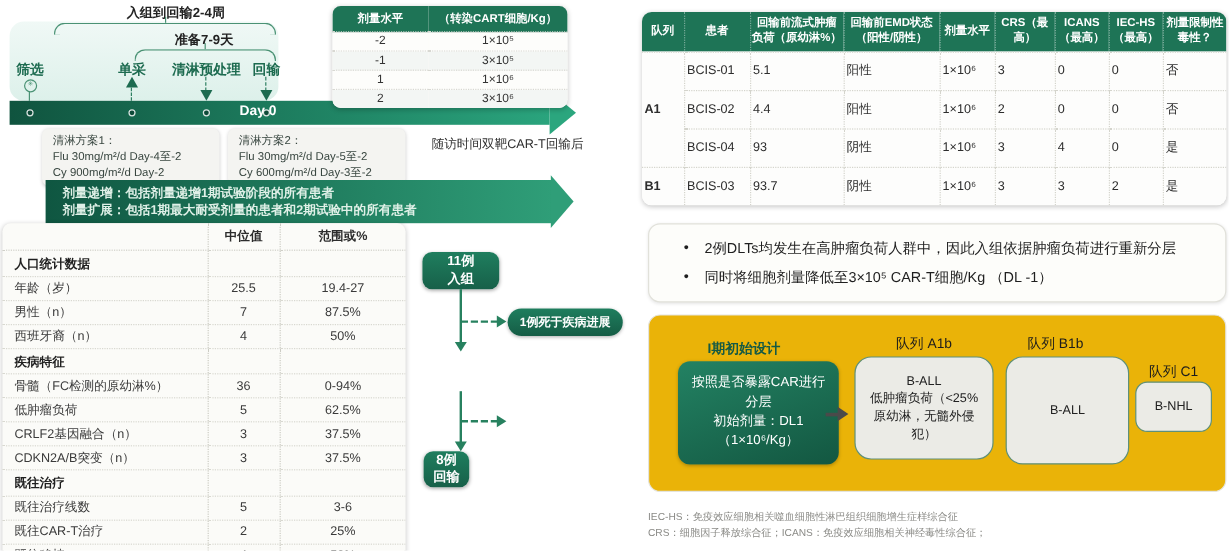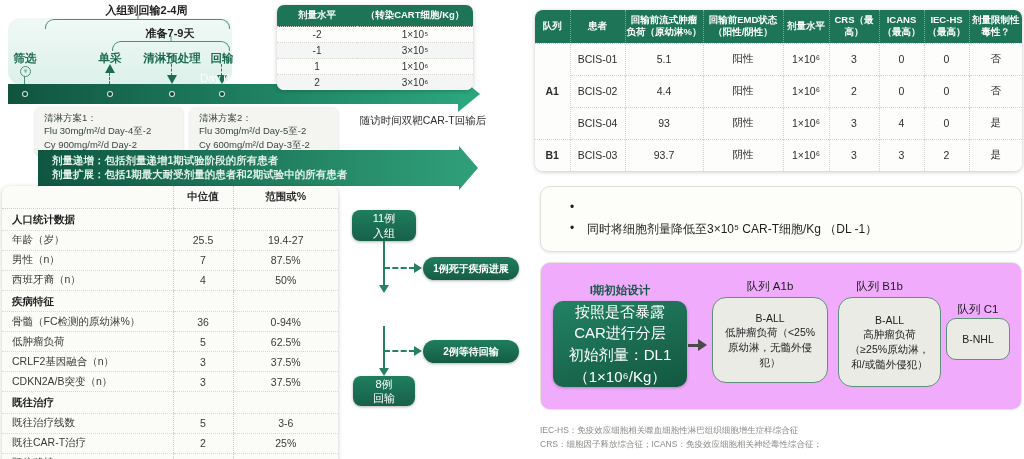--- a/index.html
+++ b/index.html
@@ -9,21 +9,21 @@
   
   .tl-shade{position:absolute;left:8px;top:18px;width:224px;height:66px;border-radius:12px;
     background:linear-gradient(180deg,rgba(42,164,125,.07),rgba(42,164,125,.16))}
   .brace{position:absolute;height:9px;border:1.5px solid #4a9274;border-bottom:none;border-radius:9px 9px 0 0}
   .brace:after{content:"";position:absolute;left:50%;top:-6px;height:5px;border-left:1.5px solid #4a9274;transform:translateX(-50%)}
   .brace-label{position:absolute;font-size:11px;font-weight:700;color:#222;text-align:center}
   .ms-label{position:absolute;font-weight:700;color:#1d6b50;font-size:11.5px;text-align:center;white-space:nowrap}
   .tl-bar{position:absolute;left:8px;top:84px;width:450px;height:20px;background:linear-gradient(90deg,#10543f,#2aa47d)}
   .tl-tip{position:absolute;left:458px;top:76px;width:0;height:0;border-top:18px solid transparent;border-bottom:18px solid transparent;border-left:22px solid #2ba67e}
   .tl-dot{position:absolute;top:91px;width:4px;height:4px;border:1px solid rgba(255,255,255,.85);border-radius:50%;background:#0e4a38}
-  .day0{position:absolute;top:72px;color:#fff;font-weight:400;font-size:11.5px}
+  .day0{position:absolute;top:87px;color:#fff;font-weight:700;font-size:11.5px}
   .stem-dashed{position:absolute;width:0;border-left:1.5px dashed #2e7f61}
   .stem-solid{position:absolute;width:0;border-left:1px solid #4a9274}
   .tri-up{position:absolute;width:0;height:0;border-left:5px solid transparent;border-right:5px solid transparent;border-bottom:9px solid #1d6b50}
   .tri-down{position:absolute;width:0;height:0;border-left:5px solid transparent;border-right:5px solid transparent;border-top:9px solid #1d6b50}
   .screen-dot{position:absolute;width:9px;height:9px;border:1px solid #4a9274;border-radius:50%;color:#4a9274;font-size:6px;line-height:9px;text-align:center}
 
   .regimen{position:absolute;background:#f4f4f1;border-radius:6px;box-shadow:0 1px 3px rgba(0,0,0,.18);
     padding:4px 9px;font-size:9.5px;color:#37453f;line-height:1.4}
   .followup{position:absolute;font-size:10.5px;color:#2e2e2e;text-align:center;line-height:1.5}
 
@@ -44,48 +44,48 @@
   .demo-tbl td{font-size:10.5px;color:#3a3a3a;padding:2.5px 2px;border-bottom:1px dotted #d8d8d0}
   .demo-tbl td.lbl{padding-left:10px;text-align:left}
   .demo-tbl td.val{text-align:center}
   .demo-tbl tr.sec td{font-weight:700;color:#1f1f1f;padding-top:4px}
   .demo-tbl .c2{border-left:1px dotted #ccccc4}
   .demo-tbl .c3{border-left:1px dotted #ccccc4}
   .demo-tbl tr:last-child td{border-bottom:none}
 
   .pt-tbl th{background:#1e7456;color:#fff;font-size:9.5px;font-weight:700;padding:4px 1px;line-height:1.3;vertical-align:middle}
   .pt-tbl th+th{border-left:1px dotted rgba(255,255,255,.4)}
-  .pt-tbl td{font-size:10.5px;color:#2d2d2d;text-align:center;padding:8.5px 2px;border-top:1px dotted #d4d4cc;background:#fdfdfc}
+  .pt-tbl td{font-size:10.5px;color:#2d2d2d;padding:8.5px 2px;border-top:1px dotted #d4d4cc;background:#fdfdfc}
   .pt-tbl td+td{border-left:1px dotted #d4d4cc}
   .pt-tbl td.cohort{border-right:1px dotted #d4d4cc;font-weight:600}
 
   
   .flow-box{position:absolute;background:linear-gradient(180deg,#1f7e5e,#176049);color:#fff;border-radius:8px;
-    display:flex;flex-direction:column;align-items:center;justify-content:center;font-weight:400;font-size:11px;line-height:1.3;
+    display:flex;flex-direction:column;align-items:center;justify-content:center;font-weight:700;font-size:11px;line-height:1.3;
     box-shadow:0 1px 3px rgba(0,0,0,.3);text-align:center}
   .pill{position:absolute;background:linear-gradient(180deg,#1f7e5e,#155c45);color:#fff;border-radius:12px;
     display:flex;align-items:center;justify-content:center;font-weight:700;font-size:10px;box-shadow:0 1px 3px rgba(0,0,0,.3);white-space:nowrap}
   .vline{position:absolute;width:0;border-left:2px solid #27815f}
   .vtri{position:absolute;width:0;height:0;border-left:5px solid transparent;border-right:5px solid transparent;border-top:8px solid #27815f}
   .hdash{position:absolute;height:0;border-top:2px dashed #27815f}
   .htri{position:absolute;width:0;height:0;border-top:5px solid transparent;border-bottom:5px solid transparent;border-left:8px solid #27815f}
 
   
   .findings{position:absolute;left:540px;top:186px;width:482px;height:66px;box-sizing:border-box;background:#fdfdfa;
     border:1px solid #e1e1da;border-radius:10px;box-shadow:0 1px 3px rgba(0,0,0,.10);
     display:flex;flex-direction:column;justify-content:center;gap:7px;padding:0 16px}
   .f-line{display:flex;font-size:12px;color:#1f1f1f}
   .f-dot{width:30px;text-align:center;flex:none}
 
   
-  .phase{position:absolute;left:540px;top:262px;width:482px;height:148px;background:#f0abfc;border-radius:10px;border:1px solid #e4e4dd;box-sizing:border-box}
+  .phase{position:absolute;left:540px;top:262px;width:482px;height:148px;background:#eab308;border-radius:10px;border:1px solid #e4e4dd;box-sizing:border-box}
   .p-title{position:absolute;font-weight:700;font-size:11.5px;color:#155a44;text-align:center}
   .c-title{position:absolute;font-weight:400;font-size:11.5px;color:#1c1c1c;text-align:center;white-space:nowrap}
-  .strat{position:absolute;left:12px;top:38px;width:134px;height:86px;border-radius:10px;box-sizing:border-box;
-    background:linear-gradient(160deg,#238263,#135741);color:#fff;font-size:15px;line-height:1.45;
+  .strat{position:absolute;left:24px;top:38px;width:134px;height:86px;border-radius:10px;box-sizing:border-box;
+    background:linear-gradient(160deg,#238263,#135741);color:#fff;font-size:11px;line-height:1.45;
     display:flex;flex-direction:column;justify-content:center;text-align:center;padding:4px 8px;box-shadow:0 1px 3px rgba(0,0,0,.25)}
   .cohort-box{position:absolute;background:#ebebe6;border:1.5px solid #5f9079;border-radius:14px;box-sizing:border-box;
     display:flex;flex-direction:column;justify-content:center;text-align:center;font-size:10.5px;color:#222;line-height:1.4;padding:12px 7px}
   .p-arrow-line{position:absolute;left:147px;top:81px;width:11px;height:2.5px;background:#4a4a4a}
   .p-arrow-tri{position:absolute;left:157px;top:76px;width:0;height:0;border-top:6px solid transparent;border-bottom:6px solid transparent;border-left:9px solid #4a4a4a}
 
   .footnotes{position:absolute;left:540px;top:424px;width:480px;font-size:8.5px;color:#8b8b87;line-height:1.6}
 </style>
 </head>
 <body>
@@ -270,23 +270,22 @@
   <div class="vline" style="left:383px;top:241px;height:45px"></div>
   <div class="vtri" style="left:379px;top:285px"></div>
   <div class="hdash" style="left:384px;top:267px;width:31px"></div>
   <div class="htri" style="left:414px;top:263px"></div>
   <div class="pill" style="left:423px;top:257px;width:96px;height:23px">1例死于疾病进展</div>
 
   <div class="vline" style="left:383px;top:326px;height:43px"></div>
   <div class="vtri" style="left:379px;top:368px"></div>
   <div class="hdash" style="left:384px;top:350px;width:31px"></div>
   <div class="htri" style="left:414px;top:346px"></div>
-  <div class="pill" style="left:423px;top:340px;width:96px;height:23px">2例等待回输</div>
-
-  <div class="flow-box" style="left:353px;top:376px;width:62px;height:30px">
+
+  <div class="flow-box" style="left:353px;top:376px;width:38px;height:30px">
     <div>8例</div>
     <div>回输</div>
   </div>
 
   <div class="card" style="left:535px;top:10px;width:487px;border-radius:8px">
     <table class="pt-tbl">
       <colgroup>
         <col style="width:35px">
           <col style="width:55px">
           <col style="width:78px">
@@ -353,20 +352,21 @@
           <td>2</td>
           <td>是</td>
         </tr>
       </tbody>
     </table>
   </div>
 
   <div class="findings">
     <div class="f-line">
       <span class="f-dot">•</span>
+      <span>2例DLTs均发生在高肿瘤负荷人群中，因此入组依据肿瘤负荷进行重新分层</span>
     </div>
     <div class="f-line">
       <span class="f-dot">•</span>
       <span>同时将细胞剂量降低至3×10⁵ CAR-T细胞/Kg （DL -1）</span>
     </div>
   </div>
 
   <div class="phase">
     <div class="p-title" style="left:12px;top:20px;width:134px">I期初始设计</div>
     <div class="strat">
@@ -379,21 +379,20 @@
 
     <div class="c-title" style="left:171px;top:16px;width:116px">队列 A1b</div>
     <div class="cohort-box" style="left:171px;top:34px;width:116px;height:86px">
       <div>B-ALL</div>
       <div>低肿瘤负荷（&lt;25%原幼淋，无髓外侵犯）</div>
     </div>
 
     <div class="c-title" style="left:287px;top:16px;width:103px">队列 B1b</div>
     <div class="cohort-box" style="left:297px;top:34px;width:103px;height:90px">
       <div>B-ALL</div>
-      <div>高肿瘤负荷（≥25%原幼淋，和/或髓外侵犯）</div>
     </div>
 
     <div class="c-title" style="left:405px;top:39px;width:64px">队列 C1</div>
     <div class="cohort-box" style="left:405px;top:55px;width:64px;height:42px;border-radius:10px">
       <div>B-NHL</div>
     </div>
   </div>
 
   <div class="footnotes">
     <div>IEC-HS：免疫效应细胞相关噬血细胞性淋巴组织细胞增生症样综合征</div>

